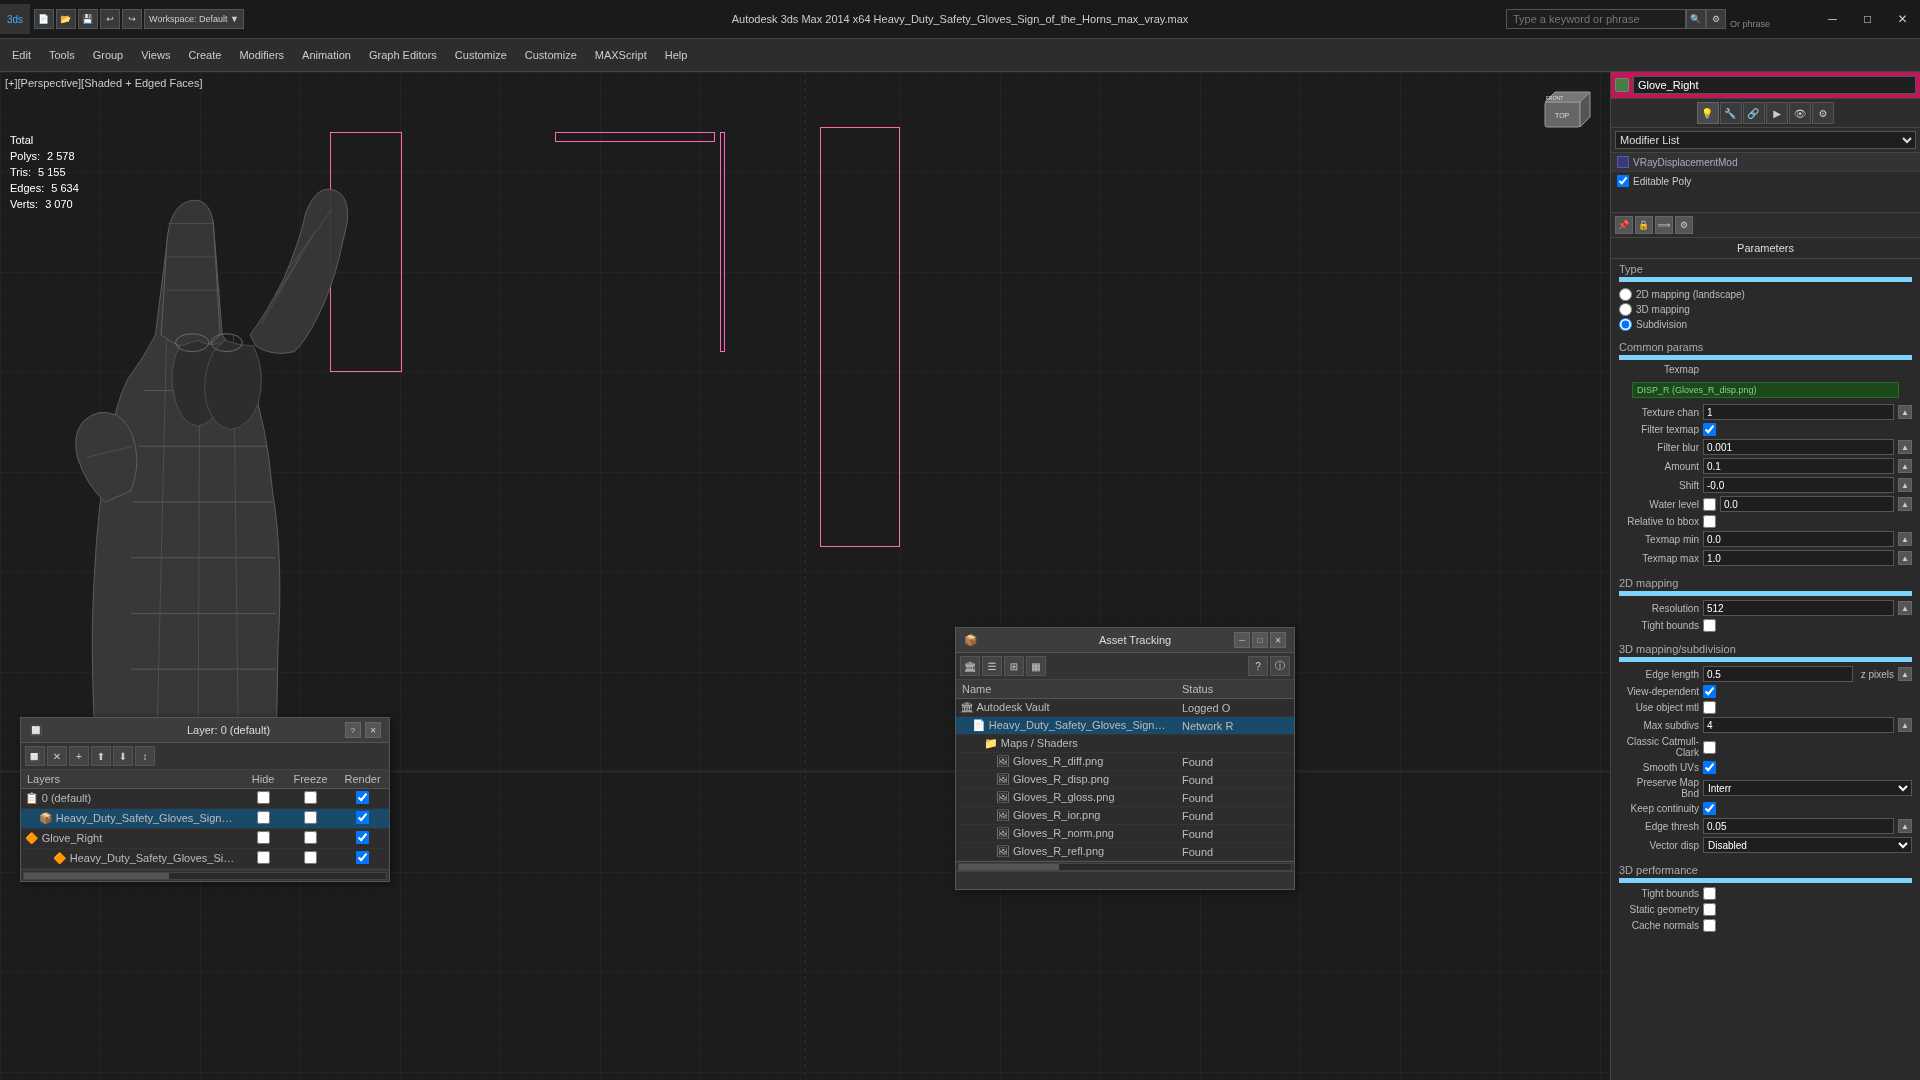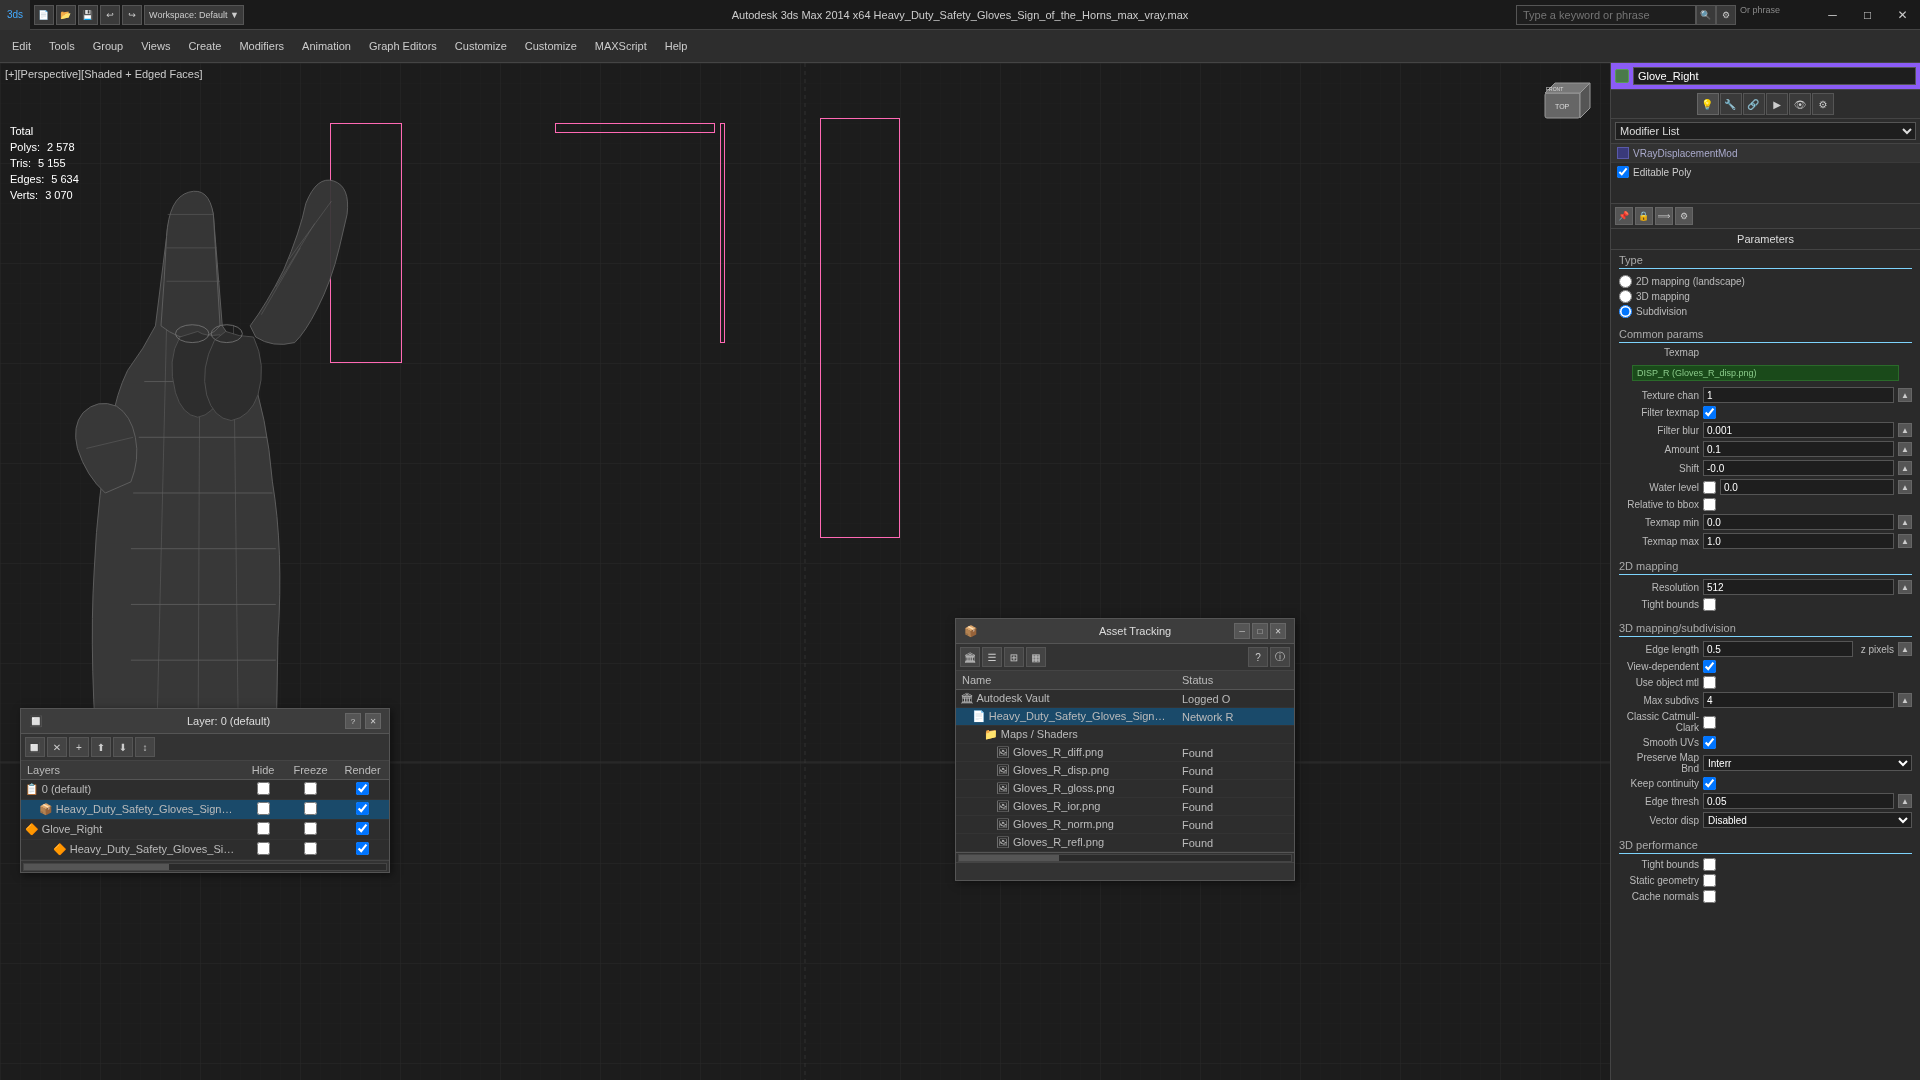--- a/index.html
+++ b/index.html
@@ -1,20 +1,20 @@
 <!DOCTYPE html>
 <html><head>
   <meta charset="utf-8">
   <style>
     * { margin: 0; padding: 0; box-sizing: border-box; }
     body { width: 1920px; height: 1080px; overflow: hidden; background: #2a2a2a; font-family: 'Arial', sans-serif; font-size: 11px; color: #ccc; }
 
     
     #title-bar {
-      height: 30px;
+      height: 39px;
       background: #1a1a1a;
       display: flex;
       align-items: center;
       border-bottom: 1px solid #444;
       position: relative;
     }
     #title-bar .logo {
       width: 30px; height: 30px;
       background: #333;
       display: flex; align-items: center; justify-content: center;
@@ -33,22 +33,22 @@
     }
     #title-bar .app-title {
       position: absolute;
       left: 50%;
       transform: translateX(-50%);
       color: #ccc;
       font-size: 11px;
     }
     #title-bar .search-box {
       position: absolute;
-      right: 140px;
-      display: flex; align-items: flex-start; padding-left: 48px;
+      right: 150px;
+      display: flex; align-items: flex-end; padding-left: 48px;
     }
     #title-bar .search-box input {
       background: #1e1e1e;
       border: 1px solid #555;
       color: #999;
       font-size: 11px;
       padding: 2px 6px;
       width: 180px;
       height: 20px;
     }
@@ -140,21 +140,21 @@
       font-size: 11px;
       border-bottom: 1px solid #444;
     }
     .param-group {
       padding: 4px 8px;
     }
     .param-group-title {
       color: #aaa;
       font-size: 11px;
       margin-bottom: 4px;
-      border-bottom: 1px solid #7dd3fc;
+      border-bottom: 5px solid #7dd3fc;
       padding-bottom: 2px;
     }
     .param-row {
       display: flex;
       align-items: center;
       margin-bottom: 3px;
       gap: 4px;
     }
     .param-label {
       width: 80px;
@@ -662,21 +662,21 @@
         <div class="layer-scrollbar-track">
           <div class="layer-scrollbar-thumb"></div>
         </div>
       </div>
     </div>
 
   </div>
 
   <div id="right-panel">
 
-    <div style="padding:4px;background:#8b5cf6;border-bottom:1px solid #444;display:flex;gap:4px;align-items:center;">
+    <div style="padding:4px;background:#be185d;border-bottom:1px solid #444;display:flex;gap:4px;align-items:center;">
       <div style="width:14px;height:14px;background:#4a7a4a;border:1px solid #5a9a5a;border-radius:2px;"></div>
       <input type="text" value="Glove_Right" id="obj-name-input" style="flex: 1 1 0%; background: rgb(30, 30, 30); border: 1px solid rgb(85, 85, 85); color: rgb(255, 255, 255); padding: 2px 4px; font-size: 11px; height: 18px;">
     </div>
 
     <div style="display:flex;gap:1px;padding:3px 4px;background:#2d2d2d;border-bottom:1px solid #444;justify-content:center;">
       <div style="width:22px;height:22px;background:#4a4a4a;border:1px solid #666;display:flex;align-items:center;justify-content:center;font-size:10px;color:#aaf;cursor:pointer;">💡</div>
       <div style="width:22px;height:22px;background:#3a3a3a;border:1px solid #555;display:flex;align-items:center;justify-content:center;font-size:10px;cursor:pointer;">🔧</div>
       <div style="width:22px;height:22px;background:#3a3a3a;border:1px solid #555;display:flex;align-items:center;justify-content:center;font-size:10px;cursor:pointer;">🔗</div>
       <div style="width:22px;height:22px;background:#3a3a3a;border:1px solid #555;display:flex;align-items:center;justify-content:center;font-size:10px;cursor:pointer;">▶</div>
       <div style="width:22px;height:22px;background:#3a3a3a;border:1px solid #555;display:flex;align-items:center;justify-content:center;font-size:10px;cursor:pointer;">👁</div>

